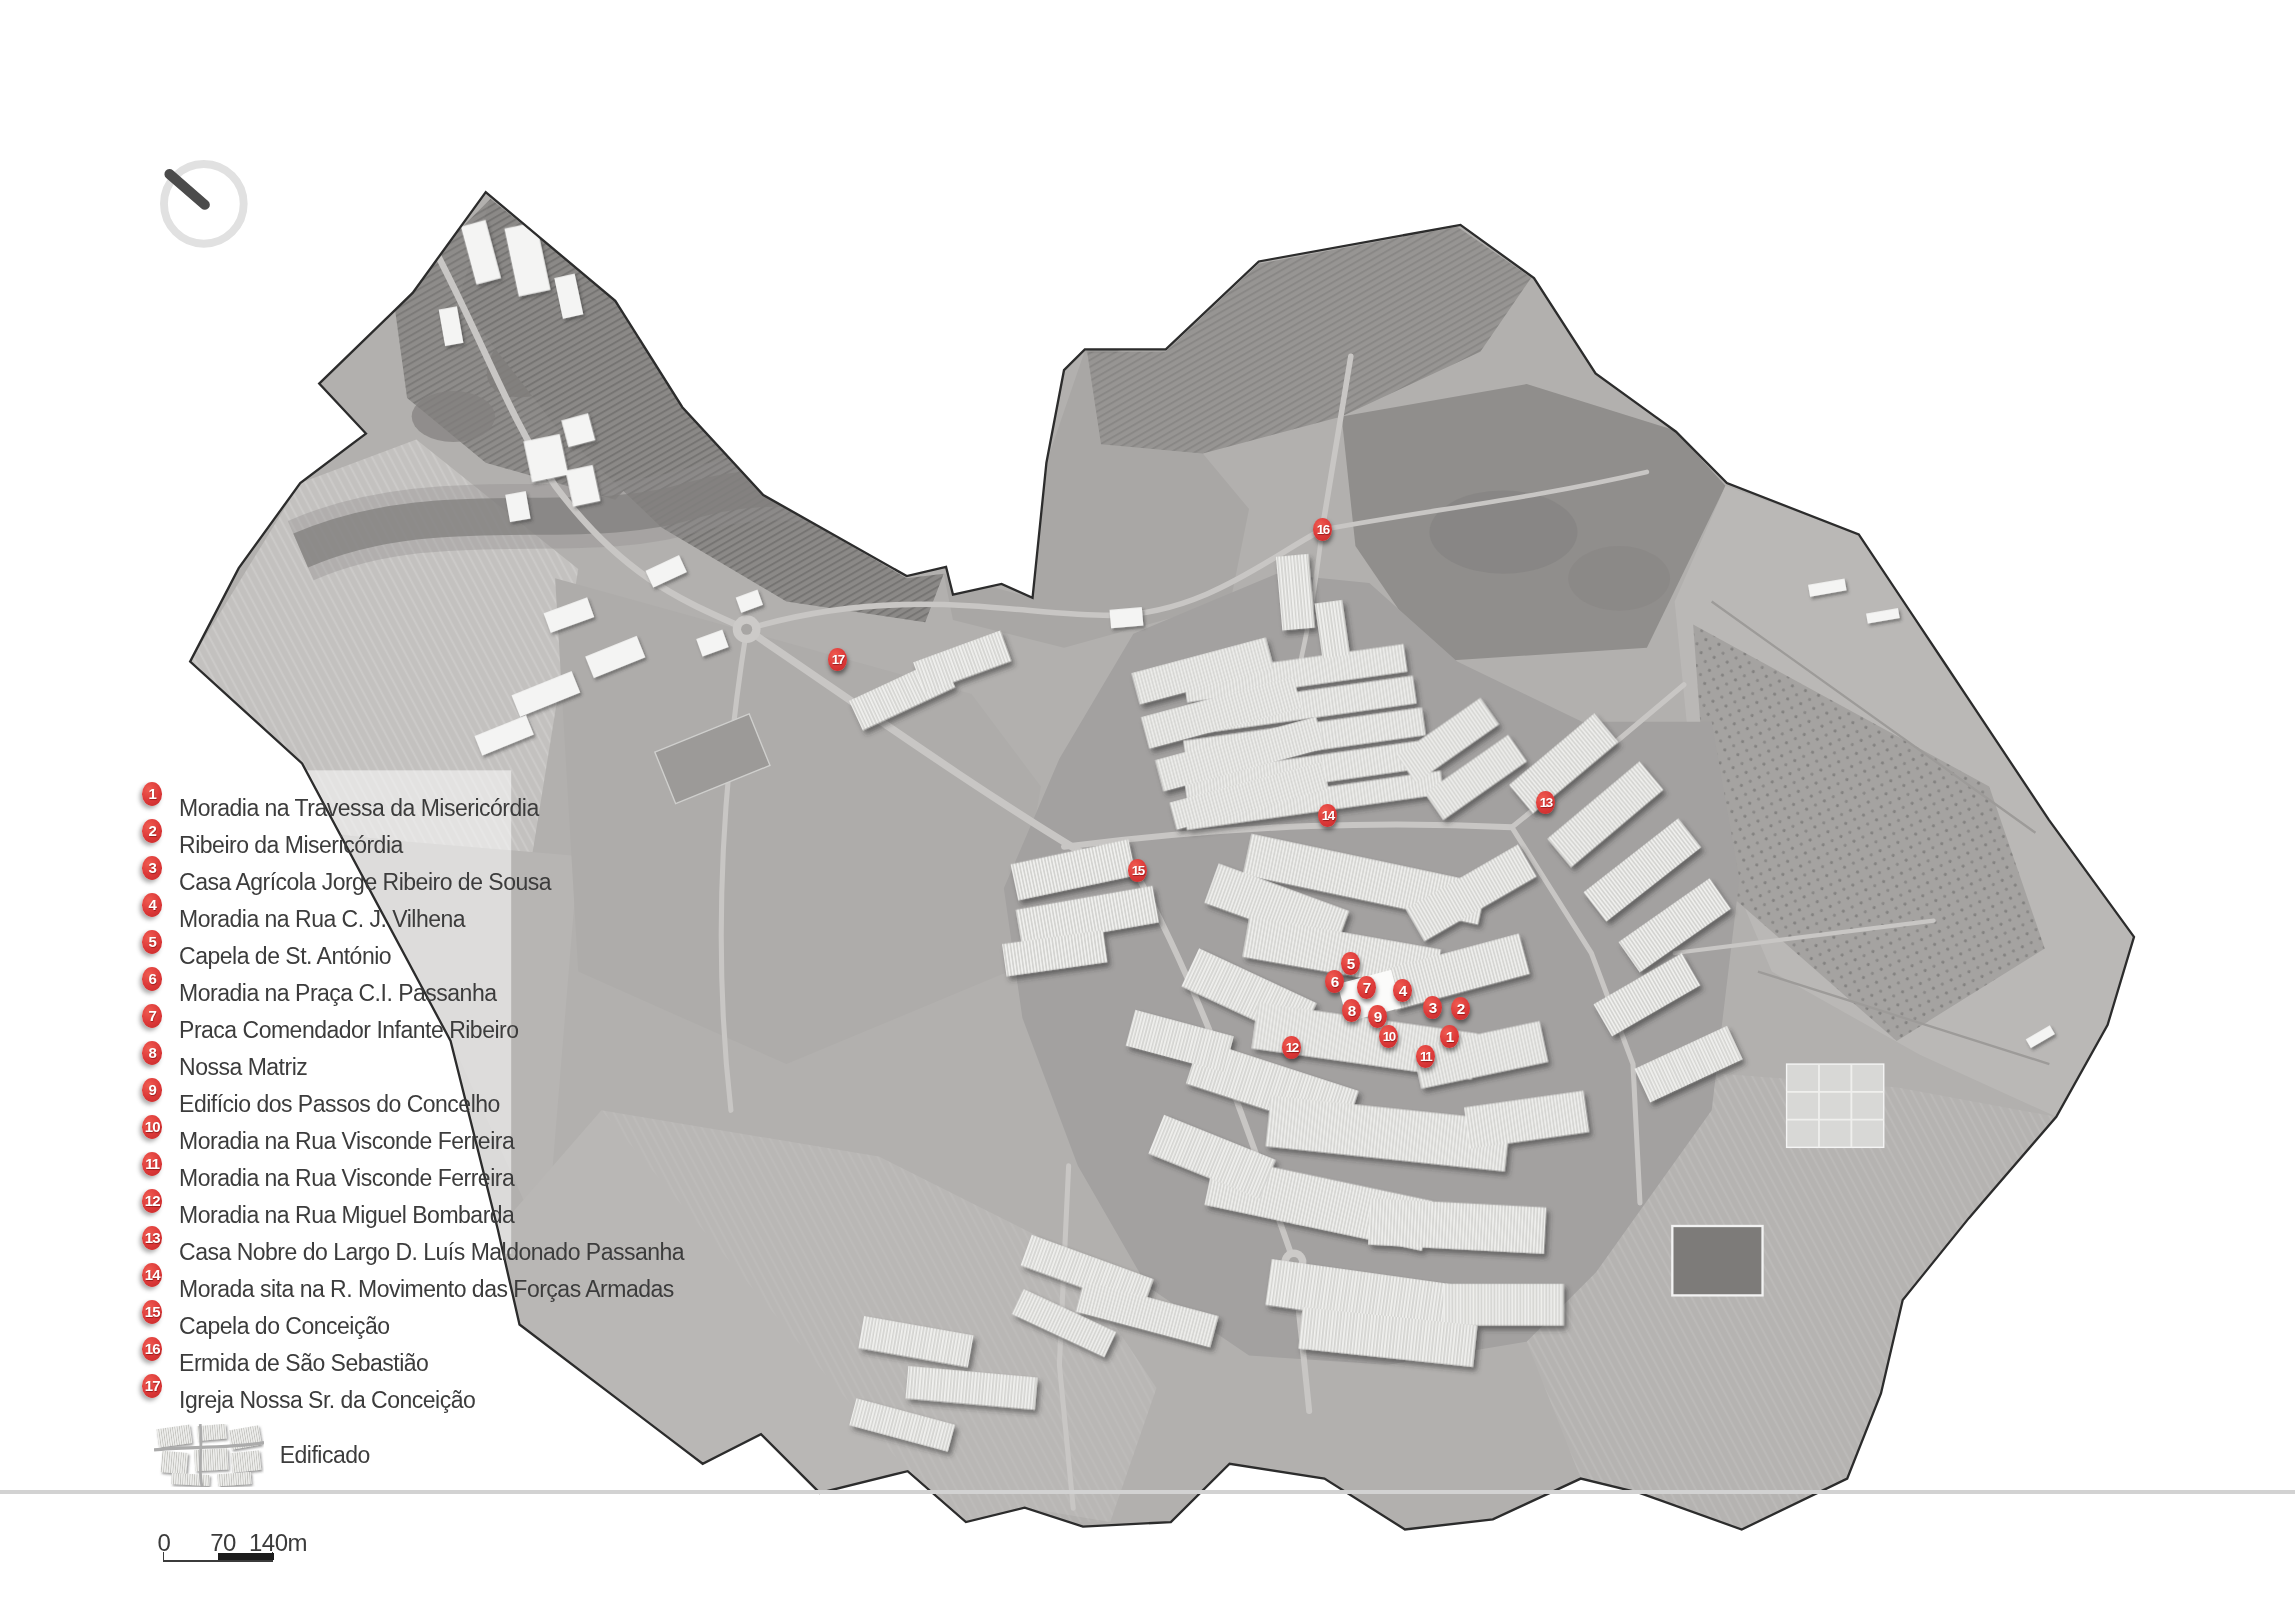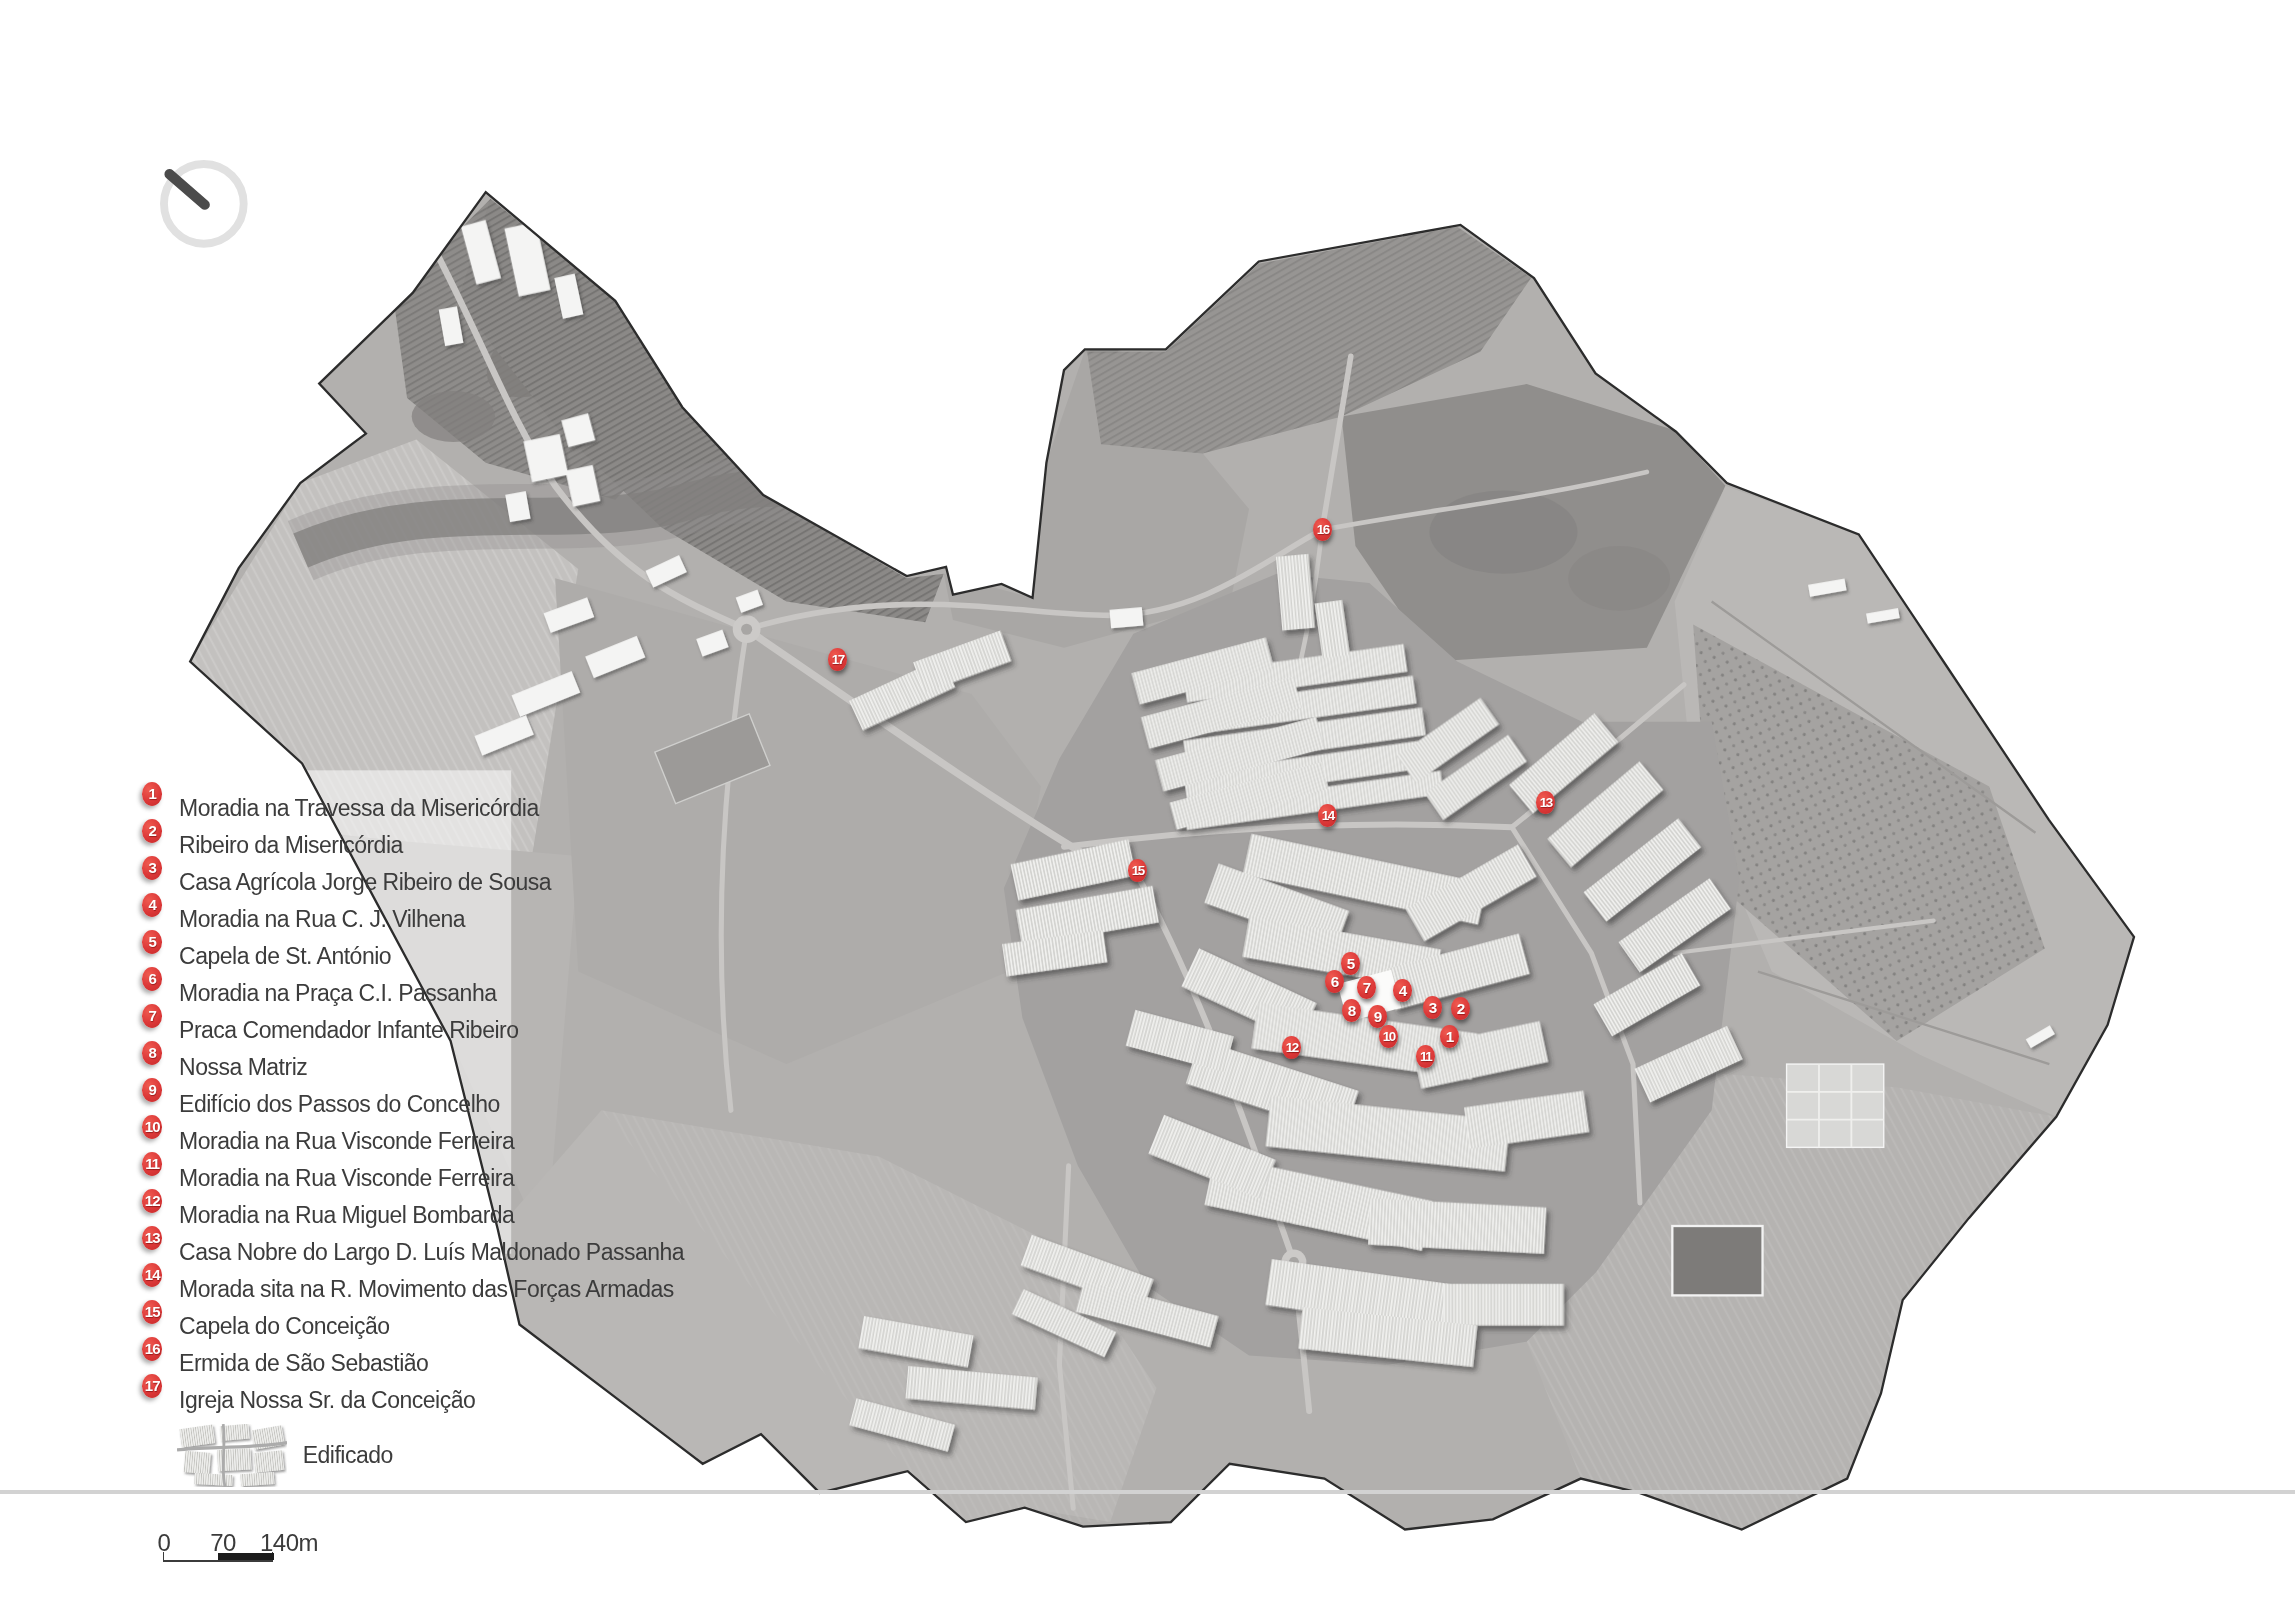--- a/index.html
+++ b/index.html
@@ -15,21 +15,21 @@
   .legend{position:absolute;left:142px;top:775px;width:787px;}
   .lrow{display:flex;align-items:center;height:37px;}
   .badge{width:20.4px;height:24px;border-radius:50%;flex:0 0 20.4px;
          background:radial-gradient(circle at 34% 30%, #ef5a50 0%, var(--marker-red) 55%, #c62b2b 100%);
          box-shadow:-2.3px 2.8px 4.2px rgba(40,40,40,.38);
          display:flex;align-items:center;justify-content:center;}
   .badge span{color:#fff;font-weight:bold;font-size:15px;letter-spacing:-0.9px;
               text-shadow:0.5px 0.9px 0.9px rgba(90,0,0,.5);}
   .llabel{margin-left:16.7px;font-size:23px;color:var(--text-gray);letter-spacing:-0.5px;white-space:nowrap;margin-top:29px;}
 
-  .edif-row{position:absolute;left:177px;top:1424px;display:flex;align-items:center;text-align:center;}
+  .edif-row{position:absolute;left:154px;top:1424px;display:flex;align-items:center;text-align:center;}
   .swatch{width:110px;height:63px;flex:0 0 110px;}
   .edif-label{margin-left:15.7px;font-size:23px;color:var(--text-gray);letter-spacing:-0.5px;}
 
   
   .rule{position:absolute;left:0;top:1490px;width:2295px;height:3.7px;background:#d2d2d2;}
 
   
   .sb-label{position:absolute;top:1529px;transform:translateX(-50%);
             font-size:24px;color:#3b3b3b;letter-spacing:-0.5px;}
   .sb-line{position:absolute;left:163px;top:1560px;width:110px;height:1.9px;background:#3b3b3b;}
@@ -397,21 +397,21 @@
       <path d="M100,0 C106,50 94,92 104,136" stroke="#ababab" stroke-width="6" fill="none"></path>
     </svg>
     <span class="edif-label">Edificado</span>
   </div>
 
   <div class="rule"></div>
 
   <div>
     <span class="sb-label" style="left:164px">0</span>
     <span class="sb-label" style="left:223px">70</span>
-    <span class="sb-label" style="left:289px">140m</span>
+    <span class="sb-label" style="left:278px">140m</span>
     <div class="sb-line"></div>
     <div class="sb-tick" style="left:163px"></div>
     <div class="sb-tick" style="left:272px"></div>
     <div class="sb-fill"></div>
   </div>
 
   <div>
     <div class="marker" style="left: 1440px; top: 1025px;">1</div>
 
     <div class="marker" style="left: 1451px; top: 997px;">2</div>

